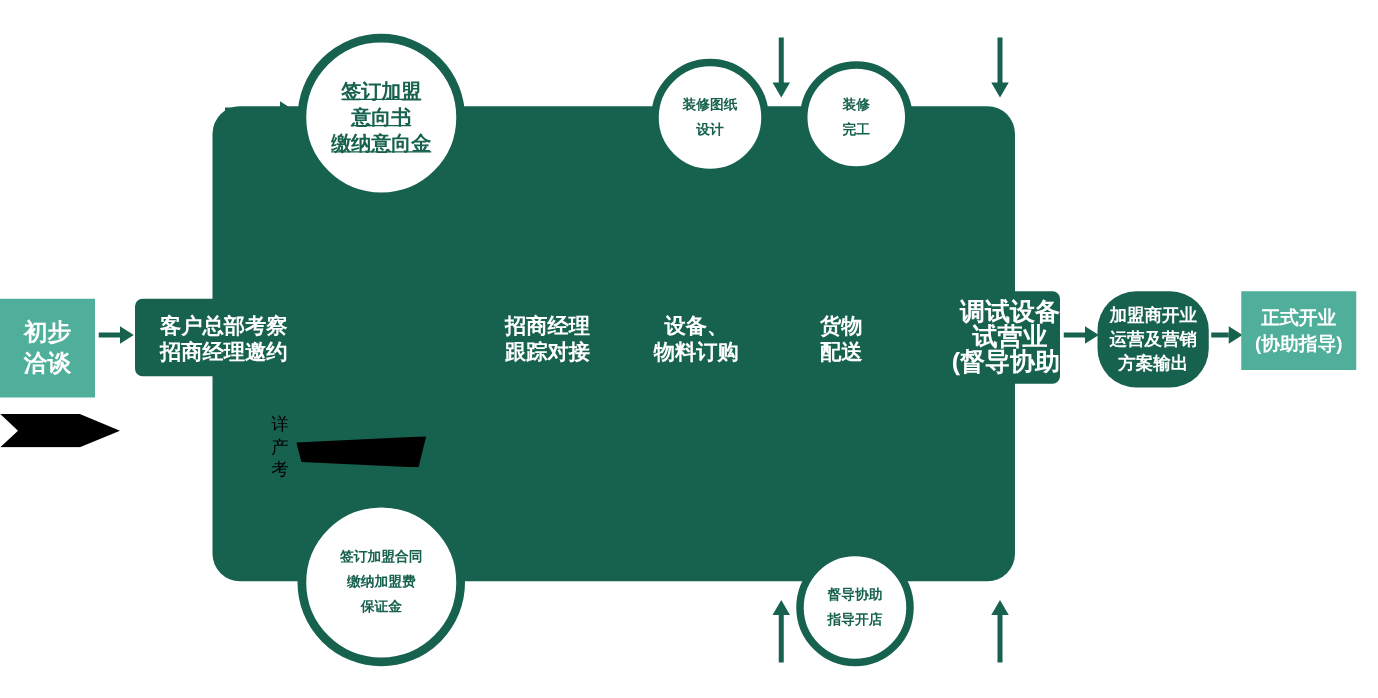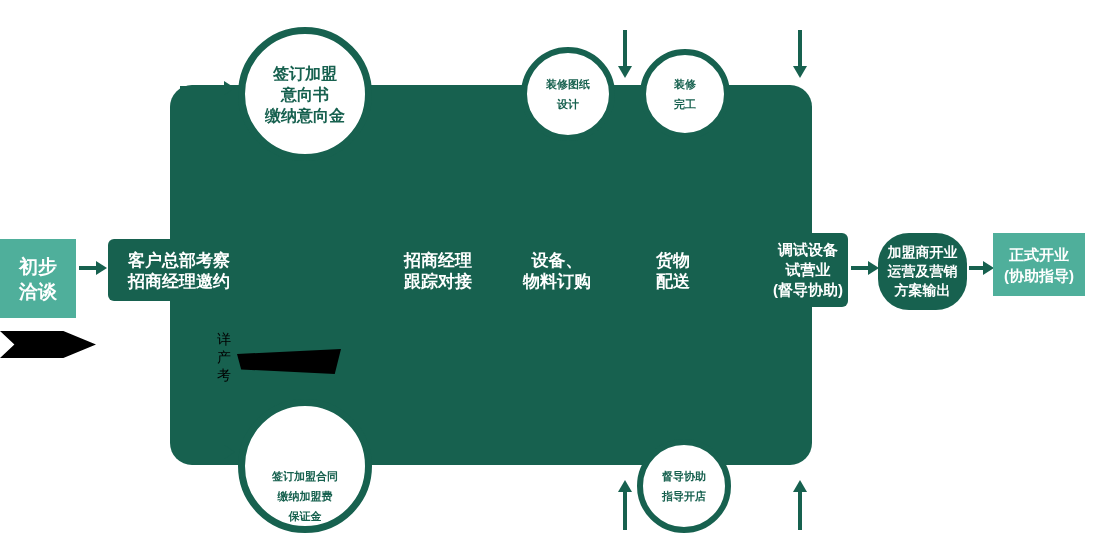--- a/index.html
+++ b/index.html
@@ -15,26 +15,26 @@
   .box{position:absolute;display:flex;flex-direction:column;justify-content:center;text-align:center;color:#fff;font-weight:bold;z-index:3;}
   .start{left:0;top:239px;width:76px;height:79px;background:var(--tl);font-size:19px;line-height:25px;}
   .op{left:878px;top:233px;width:89px;height:77px;background:var(--dk);font-size:14px;line-height:19px;border-radius:31px;}
   .open{left:993px;top:233px;width:92px;height:63px;background:var(--tl);font-size:15px;line-height:21px;}
 
   .wlabel{position:absolute;color:#fff;font-weight:bold;text-align:center;z-index:3;}
   .t1{left:112px;top:250px;width:134px;font-size:17px;line-height:21px;}
   .t2{left:381px;top:250px;width:114px;font-size:17px;line-height:21px;}
   .t3{left:506px;top:250px;width:102px;font-size:17px;line-height:21px;}
   .t4{left:628px;top:250px;width:90px;font-size:17px;line-height:21px;}
-  .t5{left:760px;top:240px;width:96px;font-size:15px;line-height:20px;}
+  .t5{left:760px;top:240px;width:96px;font-size:20px;line-height:20px;}
 
   .circle{position:absolute;background:#fff;border-radius:50%;display:flex;flex-direction:column;align-items:center;justify-content:center;text-align:center;color:var(--dk);font-weight:bold;z-index:4;}
   .c-big{border:7px solid var(--dk);width:134px;height:134px;}
   .c-sm{border:6px solid var(--dk);width:94px;height:94px;}
-  .f16{font-size:16px;line-height:21px;}
+  .f16{font-size:16px;line-height:21px;text-decoration:underline;}
   .f15{font-size:11px;line-height:20px;}
 
   .hline{position:absolute;height:4px;background:var(--dk);z-index:2;}
   .vline{position:absolute;width:4px;background:var(--dk);z-index:2;}
   .ah-r{position:absolute;width:0;height:0;border-top:7px solid transparent;border-bottom:7px solid transparent;border-left:11px solid var(--dk);z-index:2;}
   .ah-d{position:absolute;width:0;height:0;border-left:7px solid transparent;border-right:7px solid transparent;border-top:12px solid var(--dk);z-index:2;}
   .ah-u{position:absolute;width:0;height:0;border-left:7px solid transparent;border-right:7px solid transparent;border-bottom:12px solid var(--dk);z-index:2;}
 
   .blackshape{position:absolute;background:#000;z-index:5;}
   .art-text{position:absolute;left:217px;top:330px;color:#000;font-size:14px;line-height:18px;z-index:5;}
@@ -82,21 +82,21 @@
   </div>
   <div class="circle c-sm f15" style="left:521px;top:47px;">
     <div>装修图纸</div>
     <div>设计</div>
   </div>
   <div class="circle c-sm f15" style="left:640px;top:49px;width:90px;height:90px;">
     <div>装修</div>
     <div>完工</div>
   </div>
 
-  <div class="circle c-big f15" style="left:238px;top:399px;justify-content:flex-end;">
+  <div class="circle c-big f15" style="left:238px;top:399px;">
     <div>签订加盟合同</div>
     <div>缴纳加盟费</div>
     <div>保证金</div>
   </div>
   <div class="circle c-sm f15" style="left:637px;top:439px;">
     <div>督导协助</div>
     <div>指导开店</div>
   </div>
 
   <div class="box op">

